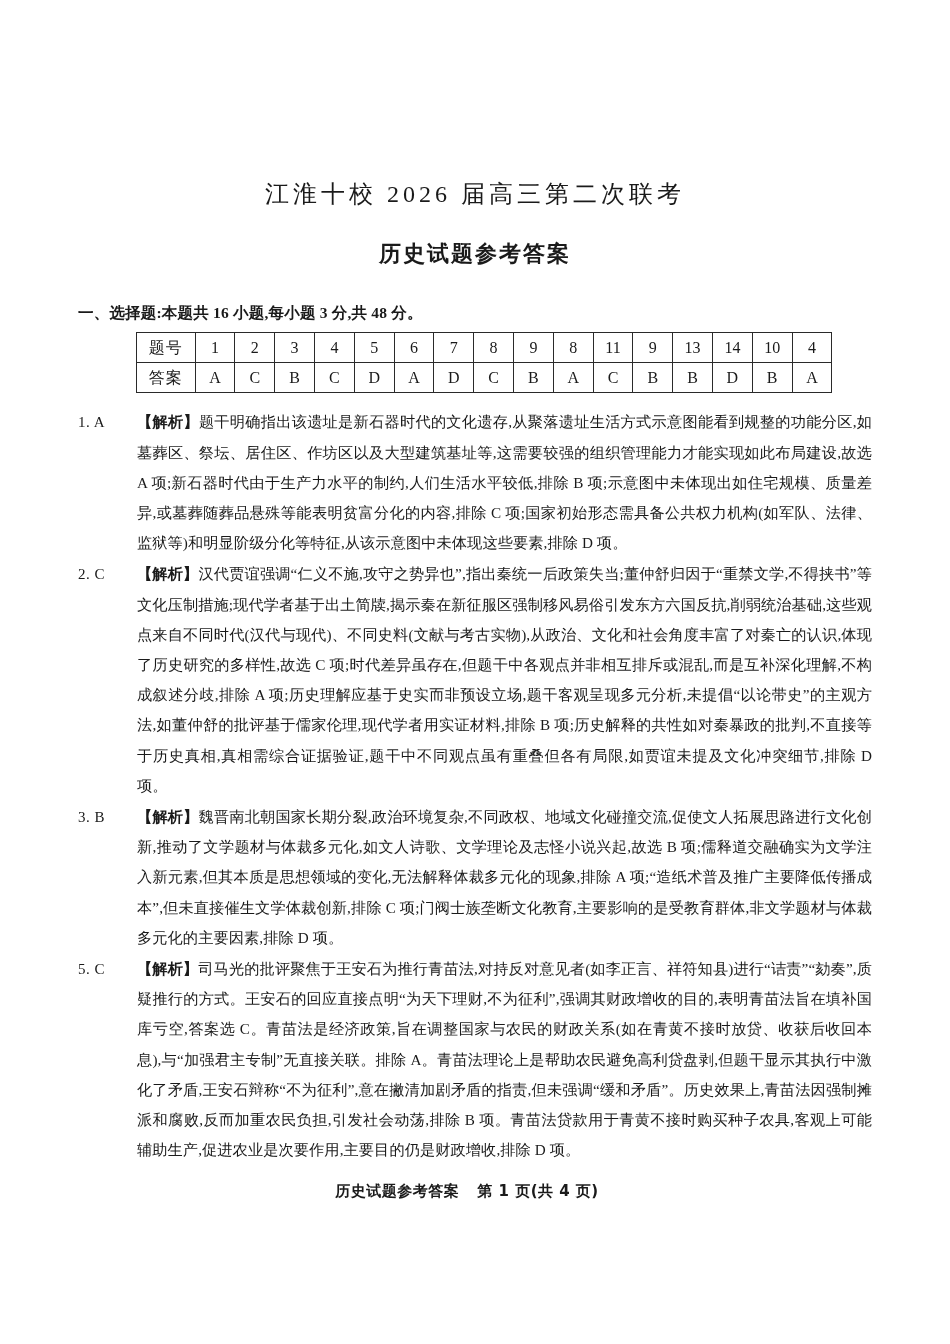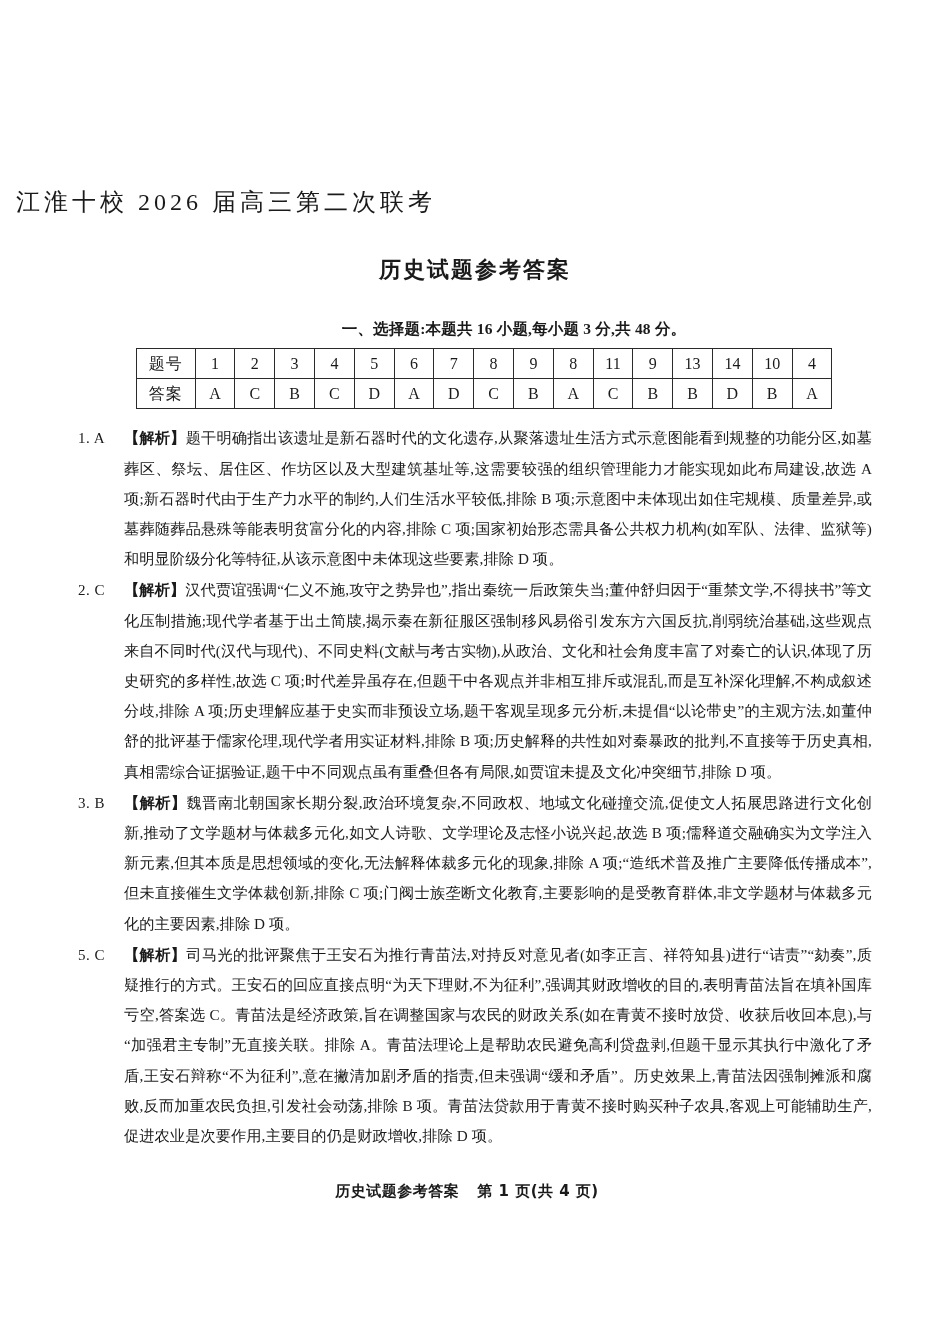--- a/index.html
+++ b/index.html
@@ -18,24 +18,25 @@
   }
   .page {
     position: absolute;
     inset: 0;
     padding: 0;
     box-sizing: border-box;
   }
 
   
   .doc-title {
+    text-align: center;
     font-size: 24px;
     letter-spacing: 4px;
     font-weight: 400;
-    margin: 16px;
+    margin: 8px;
     padding-top: 172px;
     line-height: 1.2;
     font-family: "Liberation Serif", "DejaVu Serif", serif;
   }
   .doc-subtitle {
     text-align: center;
     font-size: 22px;
     font-weight: bold;
     letter-spacing: 2px;
     margin: 0;
@@ -45,21 +46,20 @@
   }
 
   
   .section-heading {
     font-size: 15.5px;
     font-weight: bold;
     margin: 0;
     padding: 36px 0 0 78px;
     letter-spacing: 0.2px;
     line-height: 1.3;
-    text-align: center;
   }
 
   
   .table-wrap {
     padding: 9px 0 0 10px;
     display: flex;
     justify-content: center;
   }
   table.answer-table {
     border-collapse: collapse;
@@ -87,20 +87,21 @@
 
   
   .explanations {
     padding: 14px 0 0 0;
   }
   .exp-item {
     display: flex;
     align-items: flex-start;
     padding: 0 78px 0 78px;
     margin-bottom: 1px;
+    gap: 13px;
   }
   .exp-num {
     flex: 0 0 46px;
     font-size: 15px;
     line-height: 30.2px;
     letter-spacing: 0.5px;
     white-space: nowrap;
   }
   .exp-body {
     flex: 1 1 auto;

